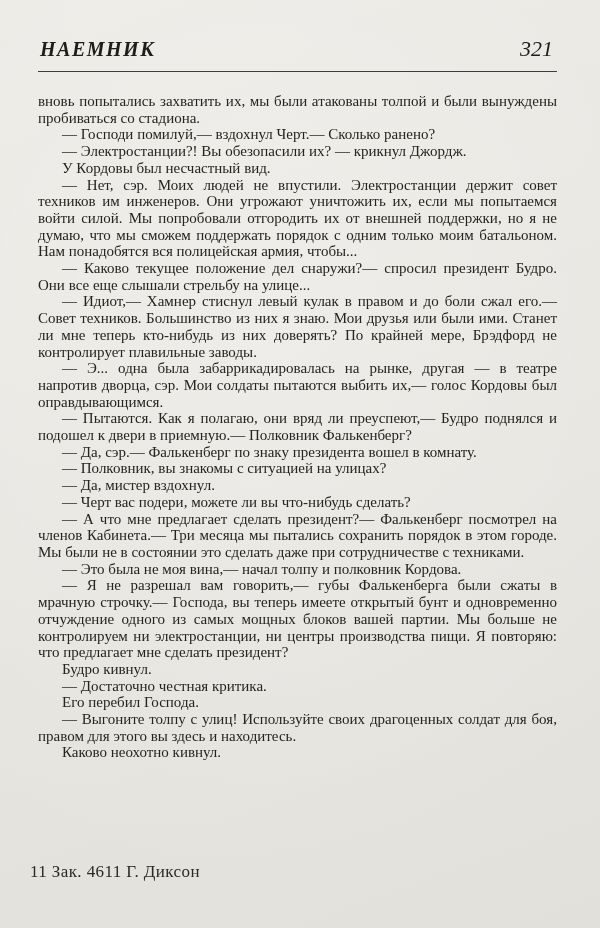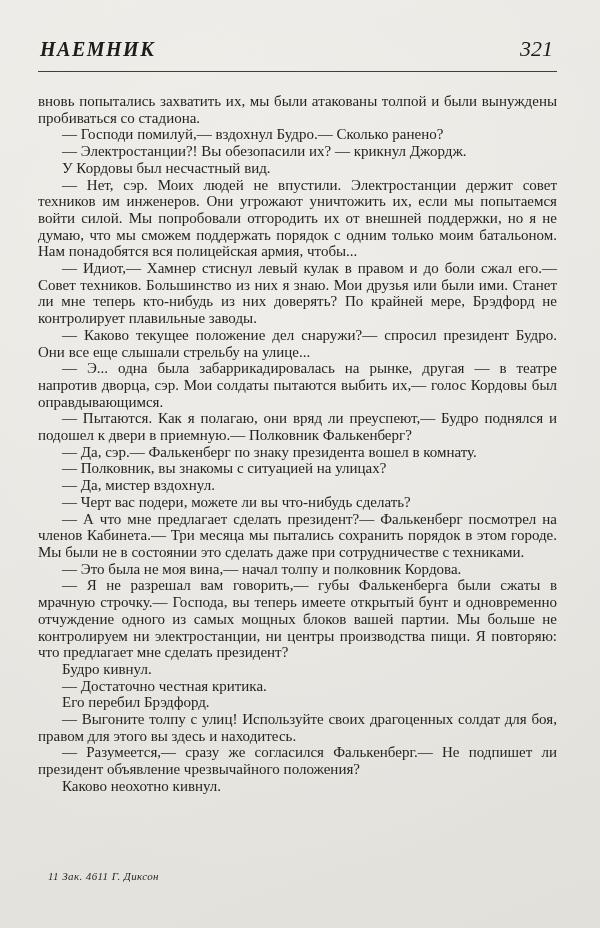--- a/index.html
+++ b/index.html
@@ -53,60 +53,58 @@
   }
   .page-body .para {
     margin: 0;
     text-indent: 24px;
   }
   .page-body .para:first-child {
     text-indent: 0;
   }
   .page-footer {
     position: absolute;
-    left: 48px;
+    left: 30px;
     bottom: 46px;
-    font-size: 11px;
+    font-size: 17px;
     letter-spacing: 0.4px;
     color: #2b2925;
-    font-style: italic;
   }
 </style>
 </head>
 <body>
 
 <div class="page">
   <header class="page-header">
     <span class="running-title">НАЕМНИК</span>
     <span class="page-number">321</span>
   </header>
 
   <div class="header-rule"></div>
 
   <main class="page-body">
       <p class="para">вновь попытались захватить их, мы были атакованы толпой и были вынуждены пробиваться со стадиона.</p>
-      <p class="para">— Господи помилуй,— вздохнул Будро.— Сколько ранено?</p>
+      <p class="para">— Господи помилуй,— вздохнул Черт.— Сколько ранено?</p>
       <p class="para">— Электростанции?! Вы обезопасили их? — крикнул Джордж.</p>
       <p class="para">У Кордовы был несчастный вид.</p>
       <p class="para">— Нет, сэр. Моих людей не впустили. Электростанции держит совет техников им инженеров. Они угрожают уничтожить их, если мы попытаемся войти силой. Мы попробовали отгородить их от внешней поддержки, но я не думаю, что мы сможем поддержать порядок с одним только моим батальоном. Нам понадобятся вся полицейская армия, чтобы...</p>
+      <p class="para">— Каково текущее положение дел снаружи?— спросил президент Будро. Они все еще слышали стрельбу на улице...</p>
       <p class="para">— Идиот,— Хамнер стиснул левый кулак в правом и до боли сжал его.— Совет техников. Большинство из них я знаю. Мои друзья или были ими. Станет ли мне теперь кто-нибудь из них доверять? По крайней мере, Брэдфорд не контролирует плавильные заводы.</p>
-      <p class="para">— Каково текущее положение дел снаружи?— спросил президент Будро. Они все еще слышали стрельбу на улице...</p>
       <p class="para">— Э... одна была забаррикадировалась на рынке, другая — в театре напротив дворца, сэр. Мои солдаты пытаются выбить их,— голос Кордовы был оправдывающимся.</p>
       <p class="para">— Пытаются. Как я полагаю, они вряд ли преуспеют,— Будро поднялся и подошел к двери в приемную.— Полковник Фалькенберг?</p>
       <p class="para">— Да, сэр.— Фалькенберг по знаку президента вошел в комнату.</p>
       <p class="para">— Полковник, вы знакомы с ситуацией на улицах?</p>
       <p class="para">— Да, мистер вздохнул.</p>
       <p class="para">— Черт вас подери, можете ли вы что-нибудь сделать?</p>
       <p class="para">— А что мне предлагает сделать президент?— Фалькенберг посмотрел на членов Кабинета.— Три месяца мы пытались сохранить порядок в этом городе. Мы были не в состоянии это сделать даже при сотрудничестве с техниками.</p>
       <p class="para">— Это была не моя вина,— начал толпу и полковник Кордова.</p>
       <p class="para">— Я не разрешал вам говорить,— губы Фалькенберга были сжаты в мрачную строчку.— Господа, вы теперь имеете открытый бунт и одновременно отчуждение одного из самых мощных блоков вашей партии. Мы больше не контролируем ни электростанции, ни центры производства пищи. Я повторяю: что предлагает мне сделать президент?</p>
       <p class="para">Будро кивнул.</p>
       <p class="para">— Достаточно честная критика.</p>
-      <p class="para">Его перебил Брэдфорд.</p>
+      <p class="para">Его перебил Господа.</p>
       <p class="para">— Выгоните толпу с улиц! Используйте своих драгоценных солдат для боя, правом для этого вы здесь и находитесь.</p>
-      <p class="para">— Разумеется,— сразу же согласился Фалькенберг.— Не подпишет ли президент объявление чрезвычайного положения?</p>
       <p class="para">Каково неохотно кивнул.</p>
     </main>
 
   <footer class="page-footer">
     <span>11  Зак. 4611 Г. Диксон</span>
   </footer>
 </div>
 
 </body></html>

